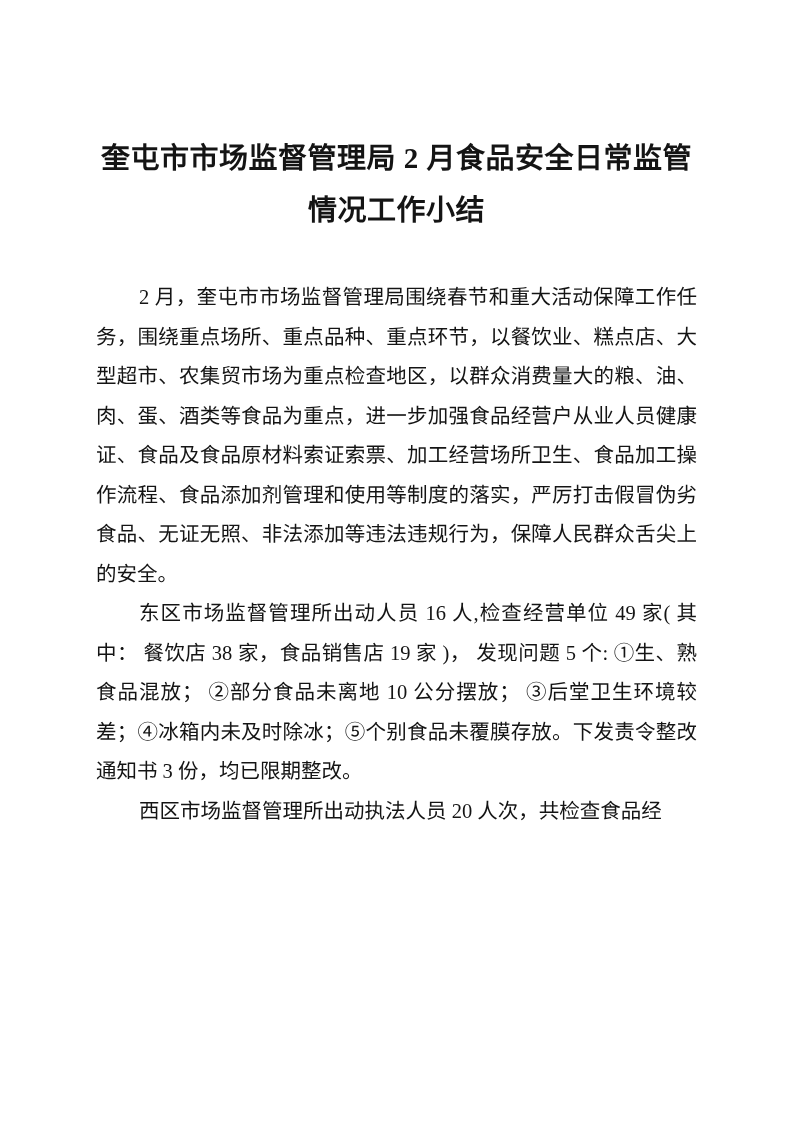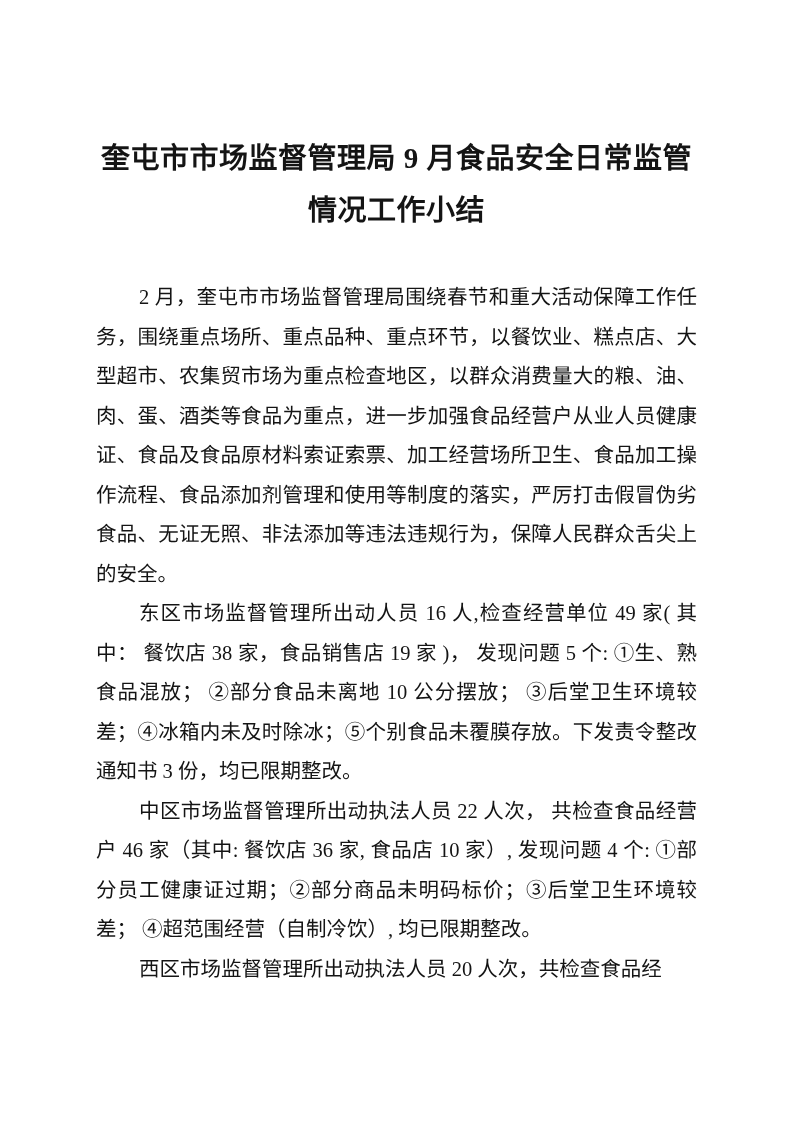--- a/index.html
+++ b/index.html
@@ -34,21 +34,20 @@
     text-align: justify;
     text-justify: inter-character;
     text-indent: 2.1em;
     word-break: break-all;
   }
 </style>
 </head>
 <body>
 
 <div class="page">
-  <h1 class="doc-title">奎屯市市场监督管理局 9 月食品安全日常监管情况工作小结</h1>
+  <h1 class="doc-title">奎屯市市场监督管理局 2 月食品安全日常监管情况工作小结</h1>
 
   <div class="doc-body">
     <p>2 月，奎屯市市场监督管理局围绕春节和重大活动保障工作任务，围绕重点场所、重点品种、重点环节，以餐饮业、糕点店、大型超市、农集贸市场为重点检查地区，以群众消费量大的粮、油、肉、蛋、酒类等食品为重点，进一步加强食品经营户从业人员健康证、食品及食品原材料索证索票、加工经营场所卫生、食品加工操作流程、食品添加剂管理和使用等制度的落实，严厉打击假冒伪劣食品、无证无照、非法添加等违法违规行为，保障人民群众舌尖上的安全。</p>
     <p>东区市场监督管理所出动人员 16 人,检查经营单位 49 家( 其中： 餐饮店 38 家，食品销售店 19 家 )， 发现问题 5 个: ①生、熟食品混放； ②部分食品未离地 10 公分摆放； ③后堂卫生环境较差；④冰箱内未及时除冰；⑤个别食品未覆膜存放。下发责令整改通知书 3 份，均已限期整改。</p>
-    <p>中区市场监督管理所出动执法人员 22 人次， 共检查食品经营户 46 家（其中: 餐饮店 36 家, 食品店 10 家）, 发现问题 4 个: ①部分员工健康证过期；②部分商品未明码标价；③后堂卫生环境较差； ④超范围经营（自制冷饮）, 均已限期整改。</p>
     <p>西区市场监督管理所出动执法人员 20 人次，共检查食品经</p>
   </div>
 </div>
 
 </body></html>

